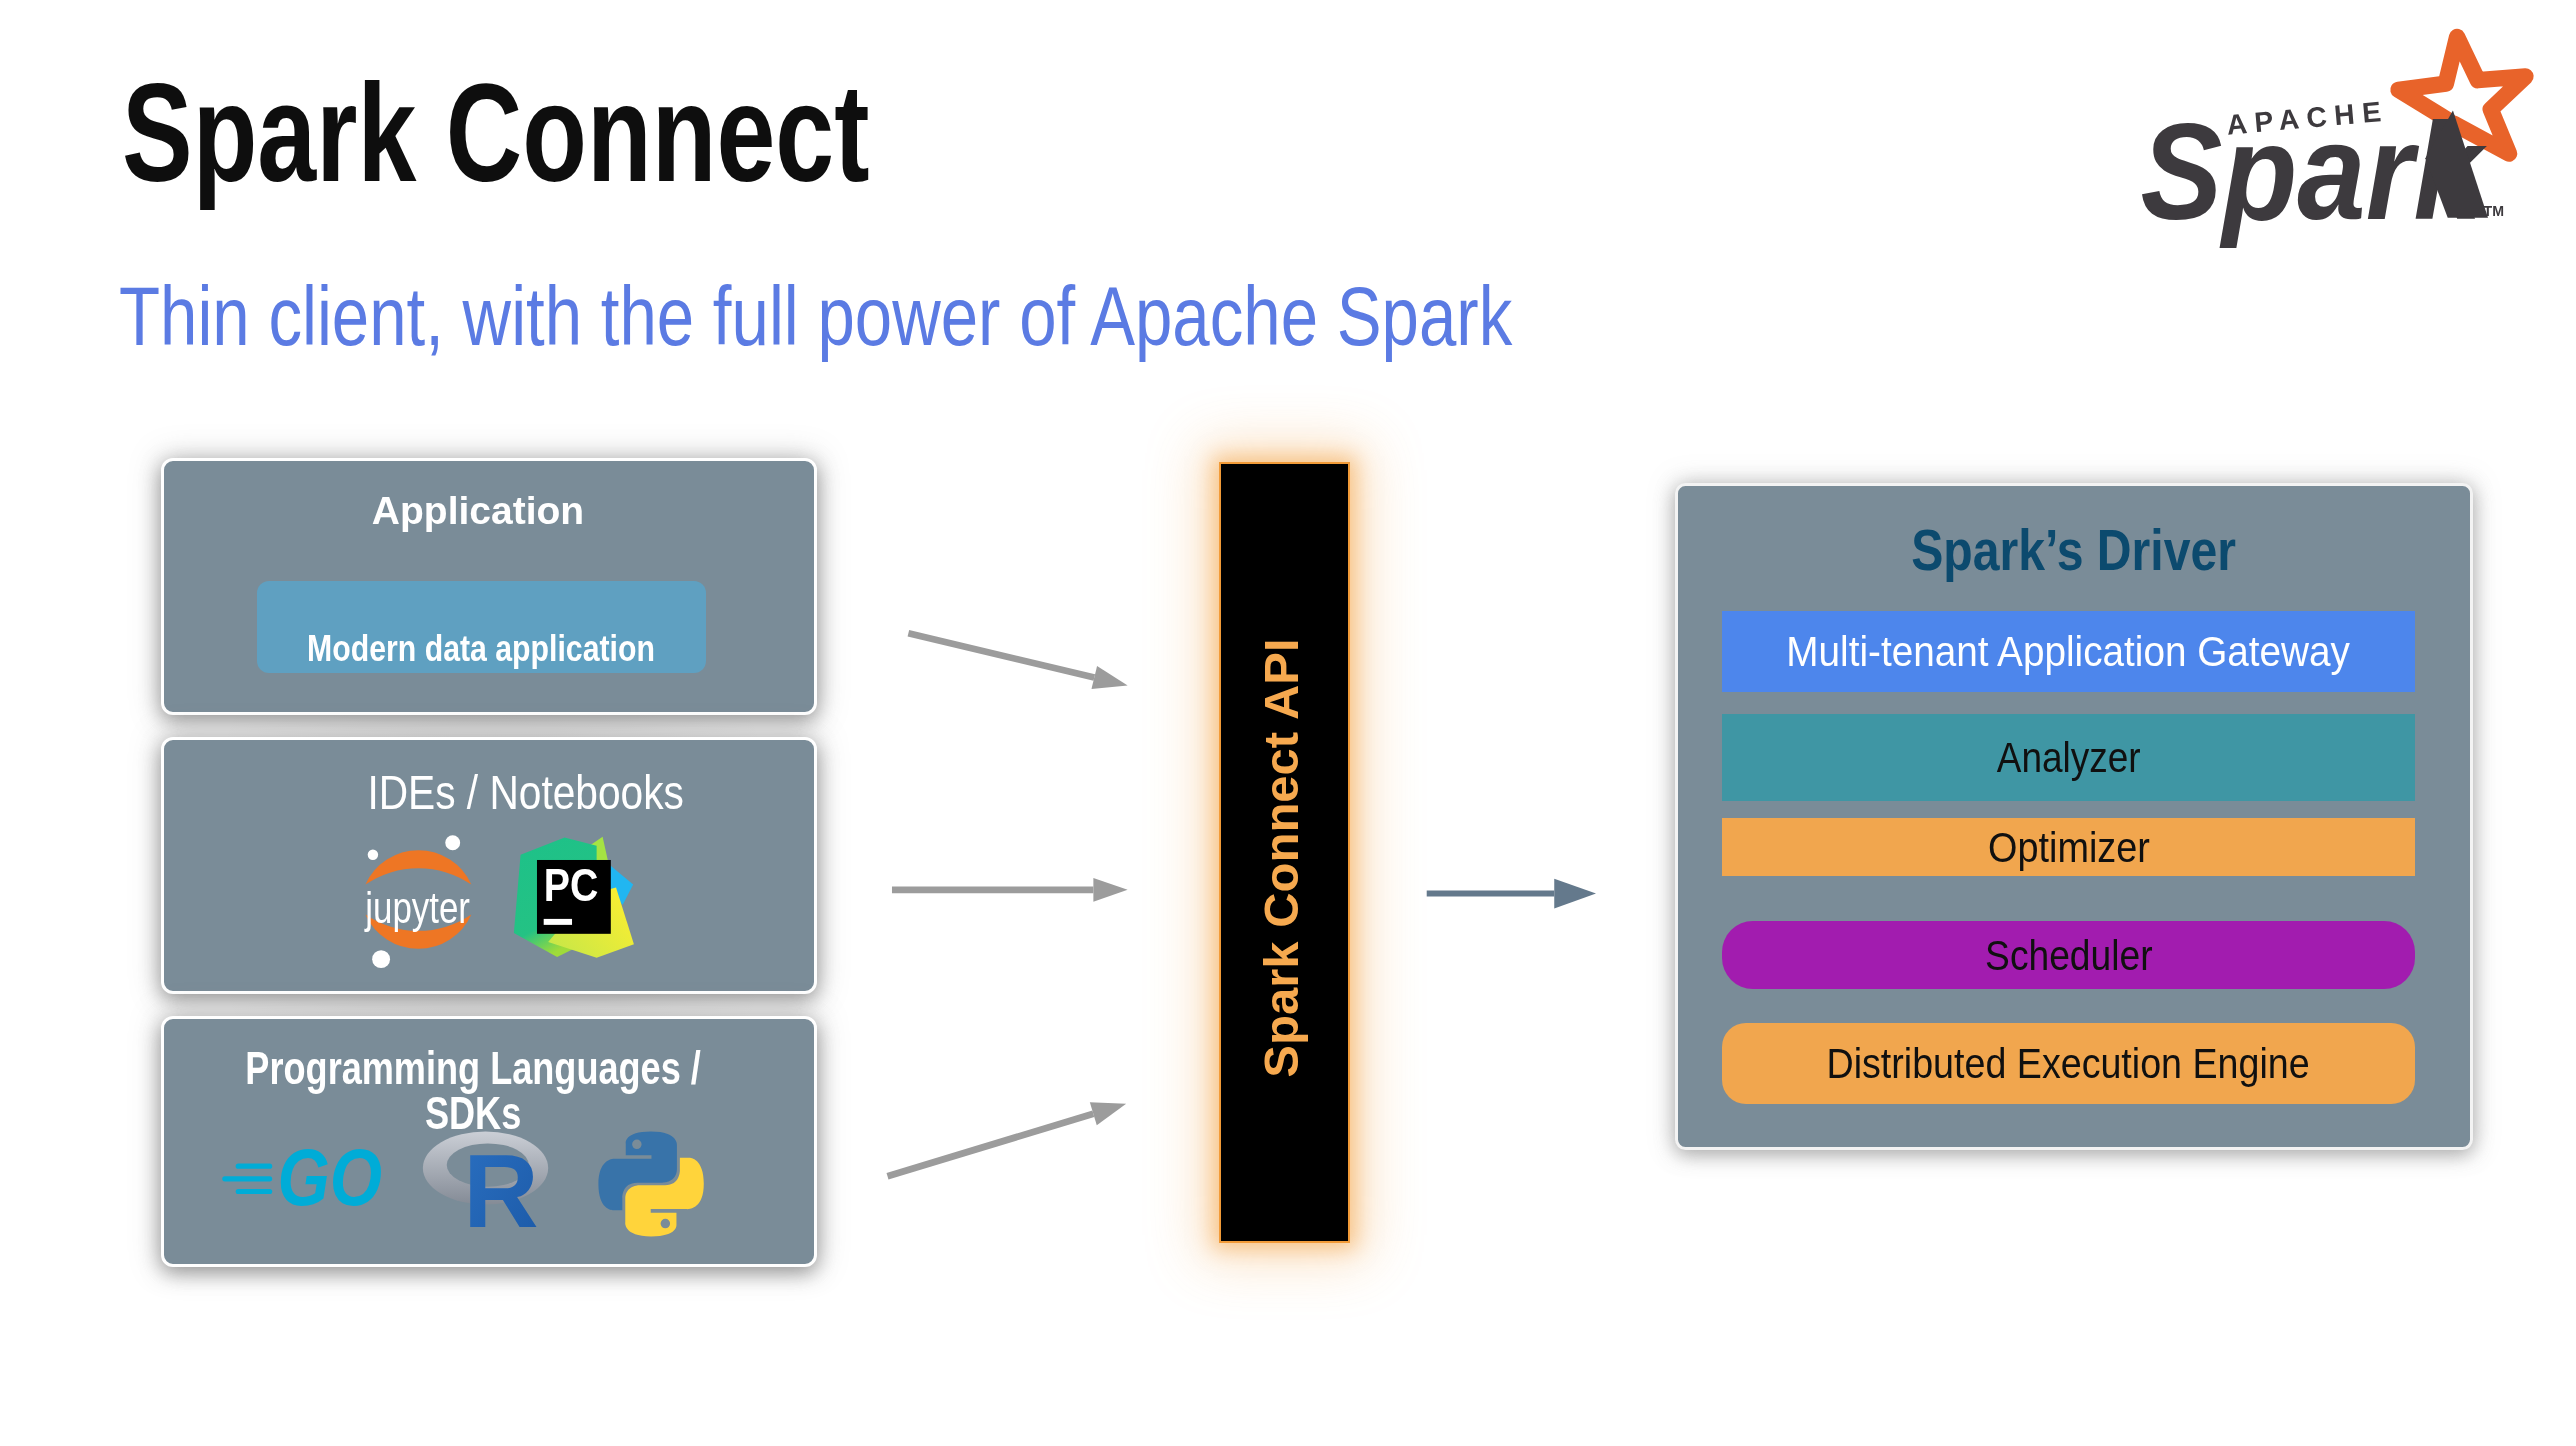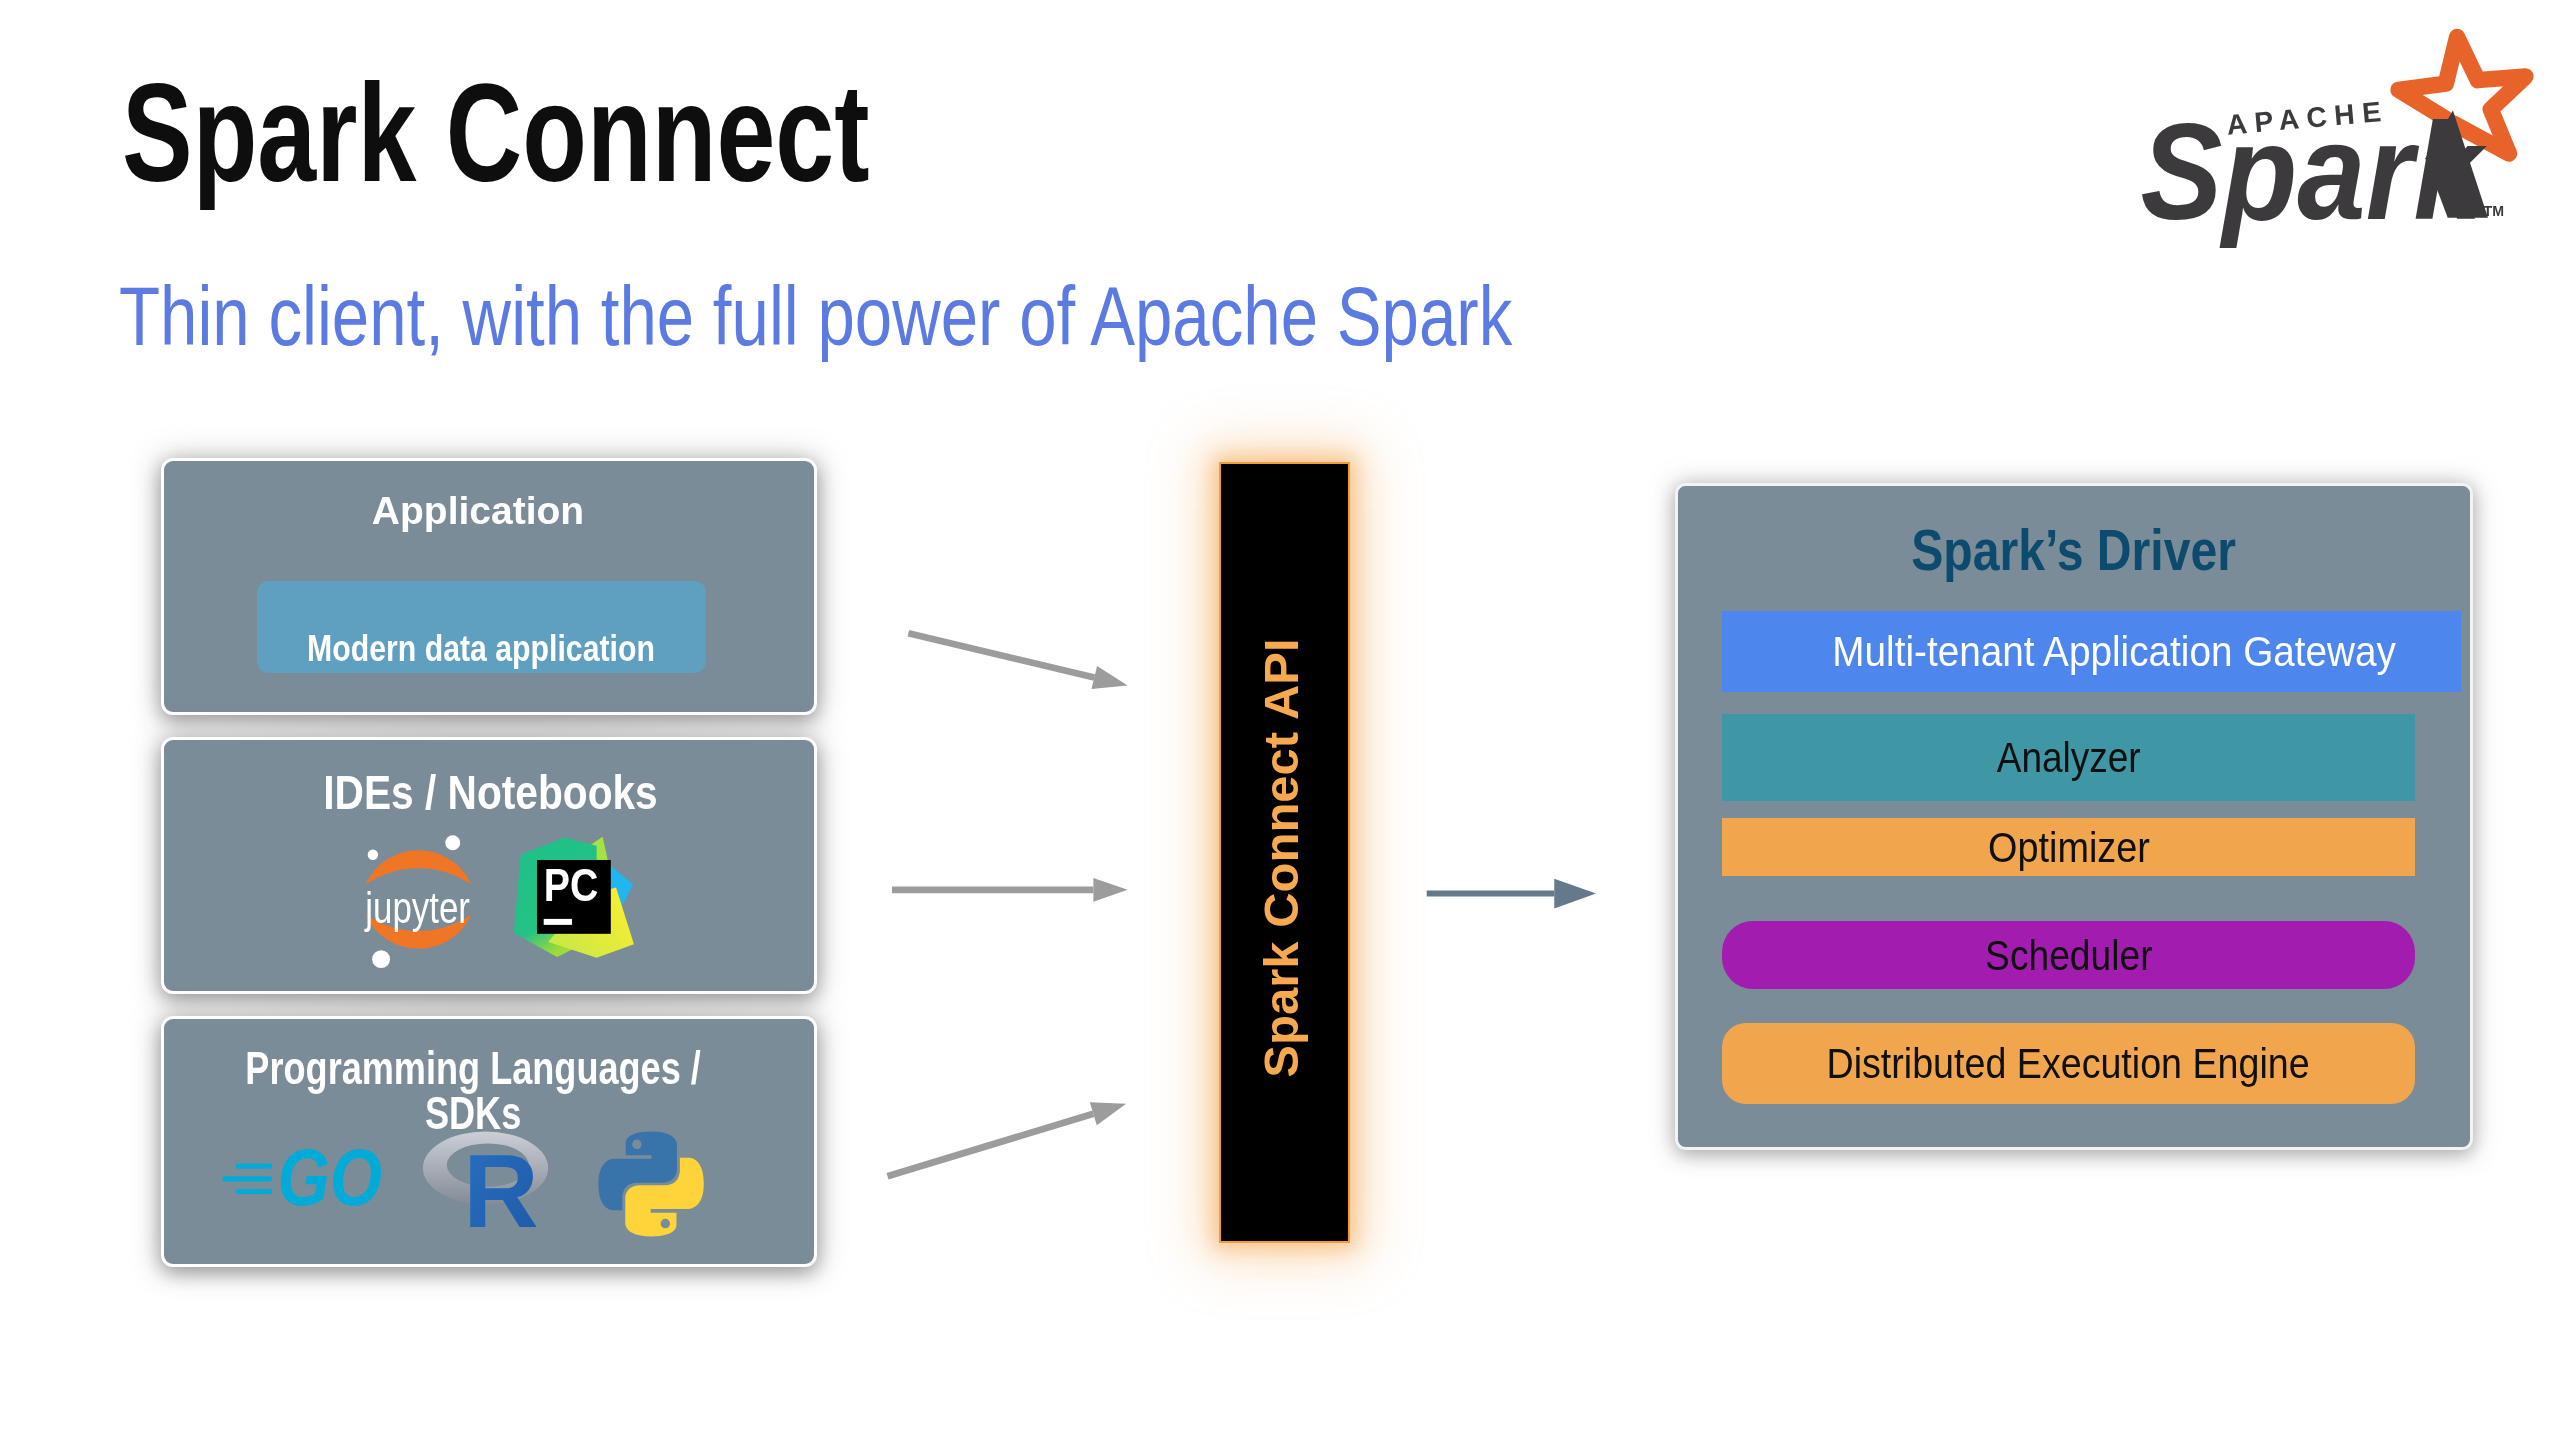--- a/index.html
+++ b/index.html
@@ -14,37 +14,37 @@
 #title .sx{transform:scaleX(0.762);transform-origin:left;}
 #subtitle{left:119px;top:274px;font-size:84px;color:#5b7be3;line-height:1;}
 #subtitle .sx{transform:scaleX(0.80);transform-origin:left;}
 #box1{left:161px;top:458px;width:650px;height:251px;}
 #box2{left:161px;top:737px;width:650px;height:251px;}
 #box3{left:161px;top:1016px;width:650px;height:245px;}
 #innerbox{left:257px;top:581px;width:449px;height:92px;background:#5fa0c1;border-radius:12px;}
 #t-apps{left:153px;top:491px;width:650px;font-size:39px;font-weight:bold;}
 #t-mda{left:257px;top:607px;width:449px;font-size:36px;font-weight:bold;margin-top:24px;}
 #t-mda .sx{transform:scaleX(0.84);}
-#t-ides{left:165px;top:768px;width:650px;font-size:49px;font-weight:bold;}
+#t-ides{left:165px;top:768px;width:650px;font-size:49px;font-weight:normal;padding-left:36px;}
 #t-ides .sx{transform:scaleX(0.83);}
 #t-prog{left:148px;top:1046px;width:650px;font-size:46px;font-weight:bold;line-height:45px;}
 #t-prog .sx{transform:scaleX(0.785);}
 #blackbox{left:1219px;top:462px;width:131px;height:781px;background:#000;
  border:2.2px solid #f29b38;box-sizing:border-box;
  box-shadow:0 0 19.4px 6px rgba(243,157,58,.5), 0 0 56px 18px rgba(243,157,58,.28);}
 #t-api{left:1281px;top:858px;font-size:49px;font-weight:bold;color:#f6a94f;line-height:1;white-space:nowrap;
  transform:translate(-50%,-50%) rotate(-90deg);}
 #rightbox{left:1675px;top:483px;width:798px;height:667px;background:#7a8c98;
  border:3px solid #f3f3f3;border-radius:10.4px;box-sizing:border-box;
  box-shadow:0 4.5px 18px rgba(120,120,120,.5), 0 0 27px rgba(140,140,140,.35);}
 #t-driver{left:1675px;top:521px;width:798px;font-size:58px;font-weight:bold;color:#0c4a6e;}
 #t-driver .sx{transform:scaleX(0.83);}
 .bar{position:absolute;left:1722px;width:693px;display:flex;align-items:center;justify-content:center;
  font-size:43px;color:#101010;line-height:1;}
-#bar1{top:611px;height:81px;background:#4d86ec;color:#ffffff;padding-left:46px;}
+#bar1{top:611px;height:81px;background:#4d86ec;color:#ffffff;}
 #bar2{top:714px;height:87px;background:#3f96a4;}
 #bar3{top:818px;height:58px;background:#f1a64e;}
 #bar4{top:921px;height:68px;background:#a21caf;border-radius:31px;}
 #bar5{top:1023px;height:81px;background:#f1a64e;border-radius:24px;}
 #bar1 .sx{transform:scaleX(0.90);}
 #bar2 .sx{transform:scaleX(0.86);}
 #bar3 .sx{transform:scaleX(0.88);}
 #bar4 .sx{transform:scaleX(0.865);}
 #bar5 .sx{transform:scaleX(0.875);}
 #halo-l{left:75px;top:373px;width:835px;height:984px;

